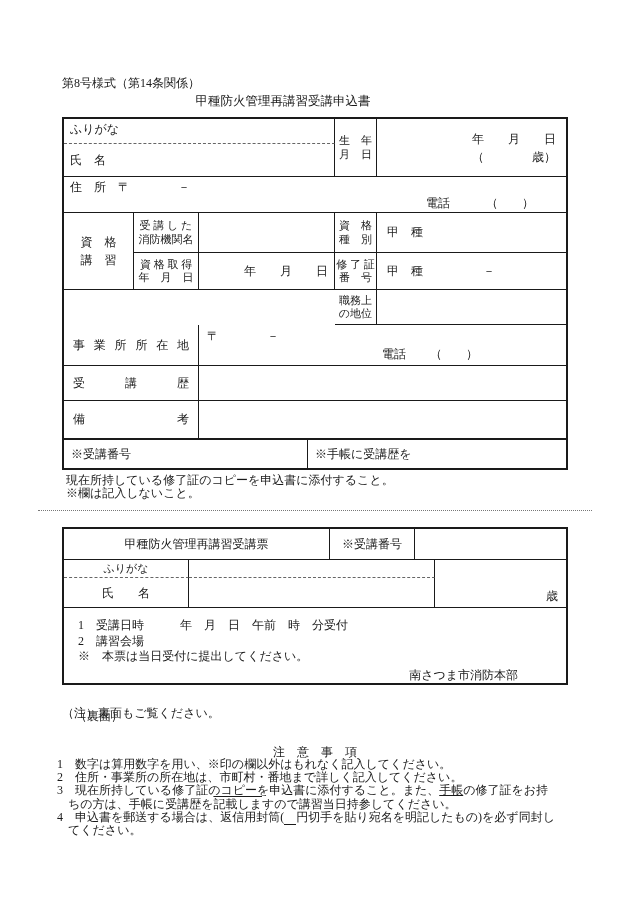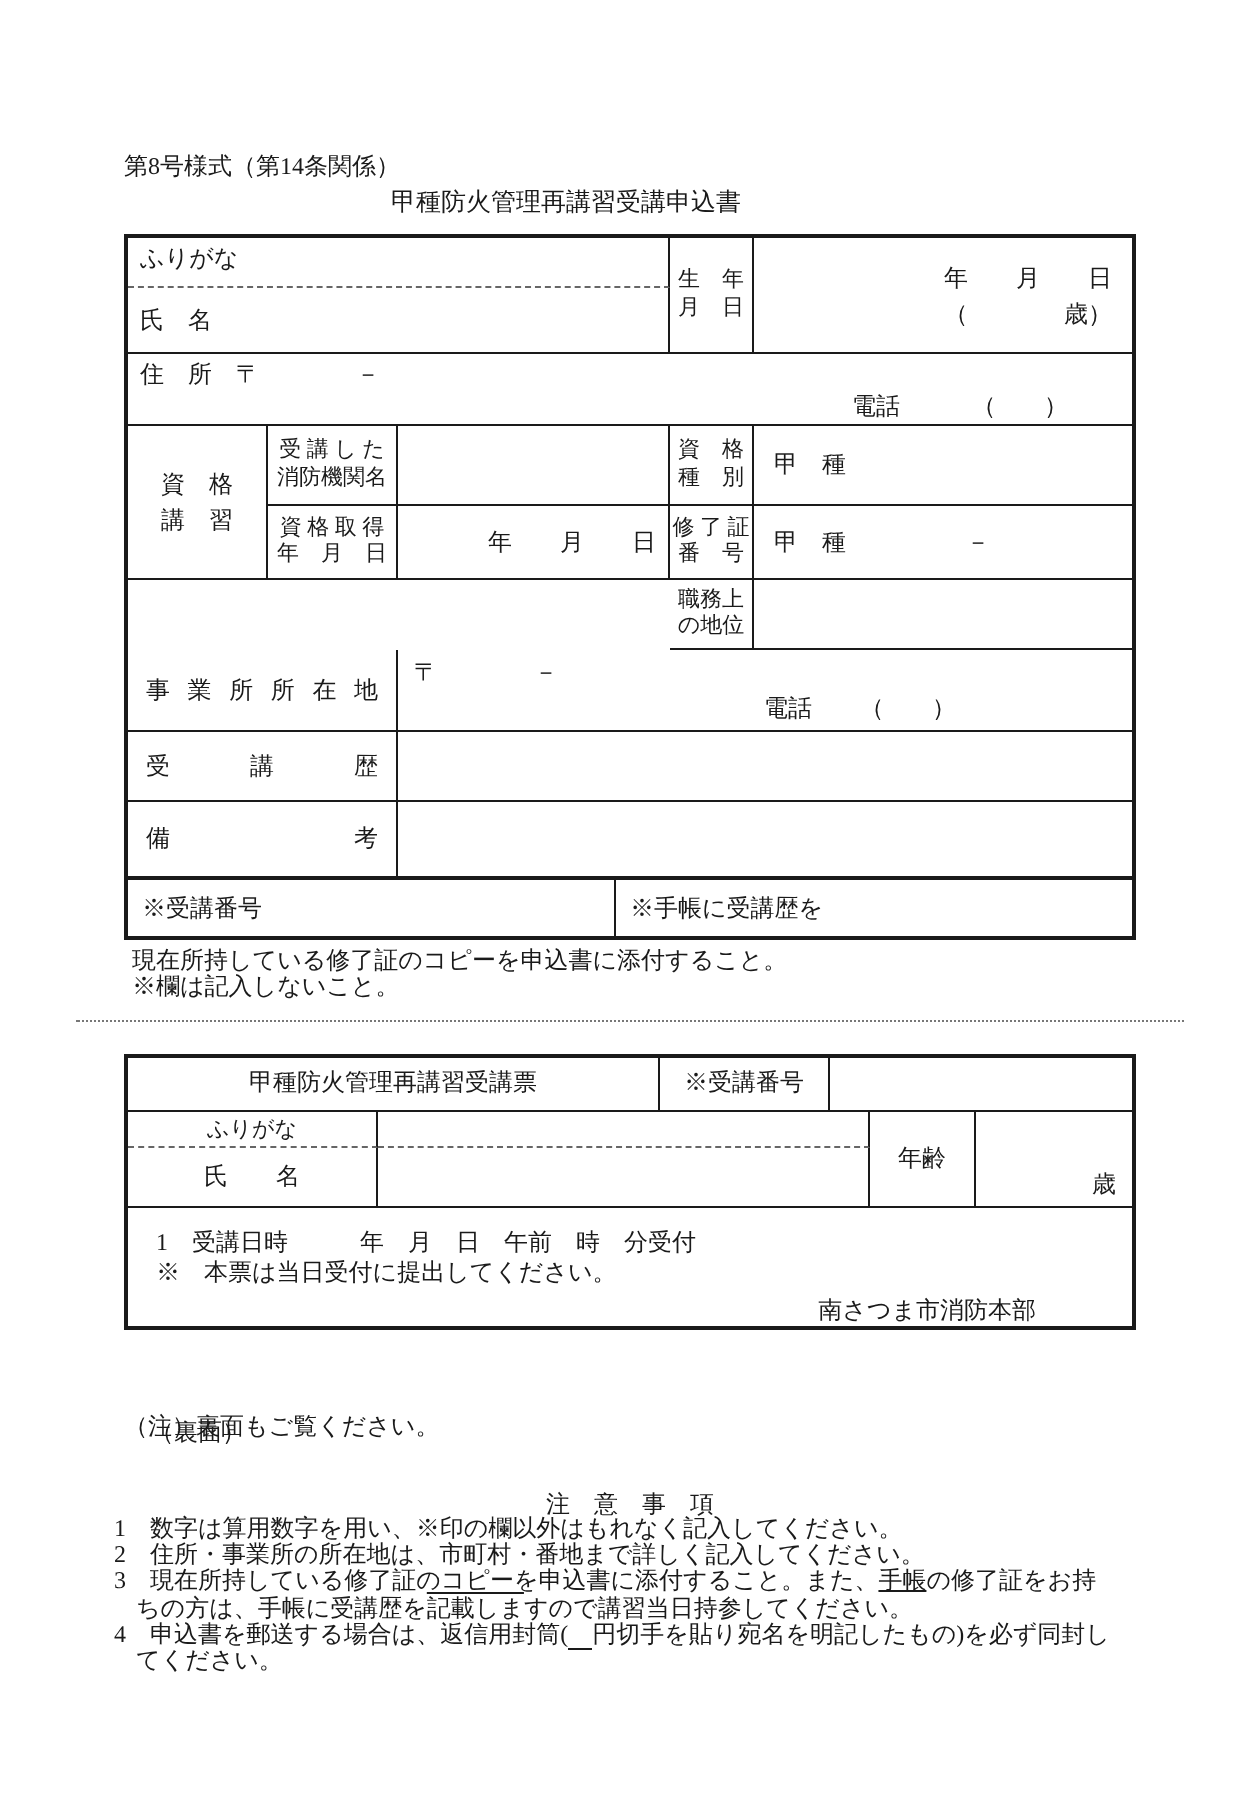--- a/index.html
+++ b/index.html
@@ -26,21 +26,21 @@
   .t1x{left:62px;top:438px;width:506px;height:32px;border:2px solid #1a1a1a;box-sizing:border-box;
        display:flex;font-size:12px;}
   .t1x > div{box-sizing:border-box;display:flex;align-items:center;padding-left:7px;}
   .t1x .cell-a{width:244px;border-right:1px solid #1a1a1a;}
   .t1x .cell-b{flex:1;}
   .tnotes{left:66px;top:474px;font-size:12px;line-height:13px;}
 
   .cutline{left:38px;top:510px;width:554px;border-top:1px dotted #777;height:0;}
 
   
-  .t2{left:62px;top:527px;width:506px;height:138px;border:2px solid #1a1a1a;box-sizing:border-box;
+  .t2{left:62px;top:527px;width:506px;height:158px;border:2px solid #1a1a1a;box-sizing:border-box;
       display:flex;flex-direction:column;font-size:12px;}
   .t2-header{height:31px;display:flex;border-bottom:1px solid #1a1a1a;box-sizing:border-box;}
   .t2-header > div{box-sizing:border-box;display:flex;align-items:center;justify-content:center;}
   .t2h-a{width:266px;border-right:1px solid #1a1a1a;}
   .t2h-b{width:85px;border-right:1px solid #1a1a1a;}
   .t2h-c{flex:1;}
   .t2-name{height:48px;display:grid;grid-template-columns:125px 246px 53px 1fr;
            grid-template-rows:18px 30px;border-bottom:1px solid #1a1a1a;box-sizing:border-box;}
   .t2-name > div{box-sizing:border-box;overflow:hidden;}
   .t2-block{flex:1;padding:10px 0 0 14px;line-height:15.5px;box-sizing:border-box;}
@@ -163,25 +163,25 @@
     <div class="t2-header">
       <div class="t2h-a">甲種防火管理再講習受講票</div>
       <div class="t2h-b">※受講番号</div>
       <div class="t2h-c"></div>
     </div>
     <div class="t2-name">
       <div class="br bbd cc" style="grid-area:1/1/2/2;font-size:11px;">ふりがな</div>
       <div class="br bbd" style="grid-area:1/2/2/3;"></div>
       <div class="br cc" style="grid-area:2/1/3/2;">氏　　名</div>
       <div class="br" style="grid-area:2/2/3/3;"></div>
-      <div class="br cc" style="grid-area:1/3/3/4;">年齢</div>
       <div class="age-unit" style="grid-area:1/4/3/5;">歳</div>
     </div>
     <div class="t2-block">
       <div>1　受講日時　　　年　月　日　午前　時　分受付</div>
+      <div>2　講習会場</div>
       <div>※　本票は当日受付に提出してください。</div>
       <div class="t2-org">南さつま市消防本部</div>
     </div>
   </div>
 
   <div class="abs fnote" style="top:705px;">（注）裏面もご覧ください。</div>
   <div class="abs fnote" style="top:708px;margin-left:13px;">（裏面）</div>
   <div class="abs fheading">注　意　事　項</div>
   <div class="abs flist">
     <div class="item">1　数字は算用数字を用い、※印の欄以外はもれなく記入してください。</div>

